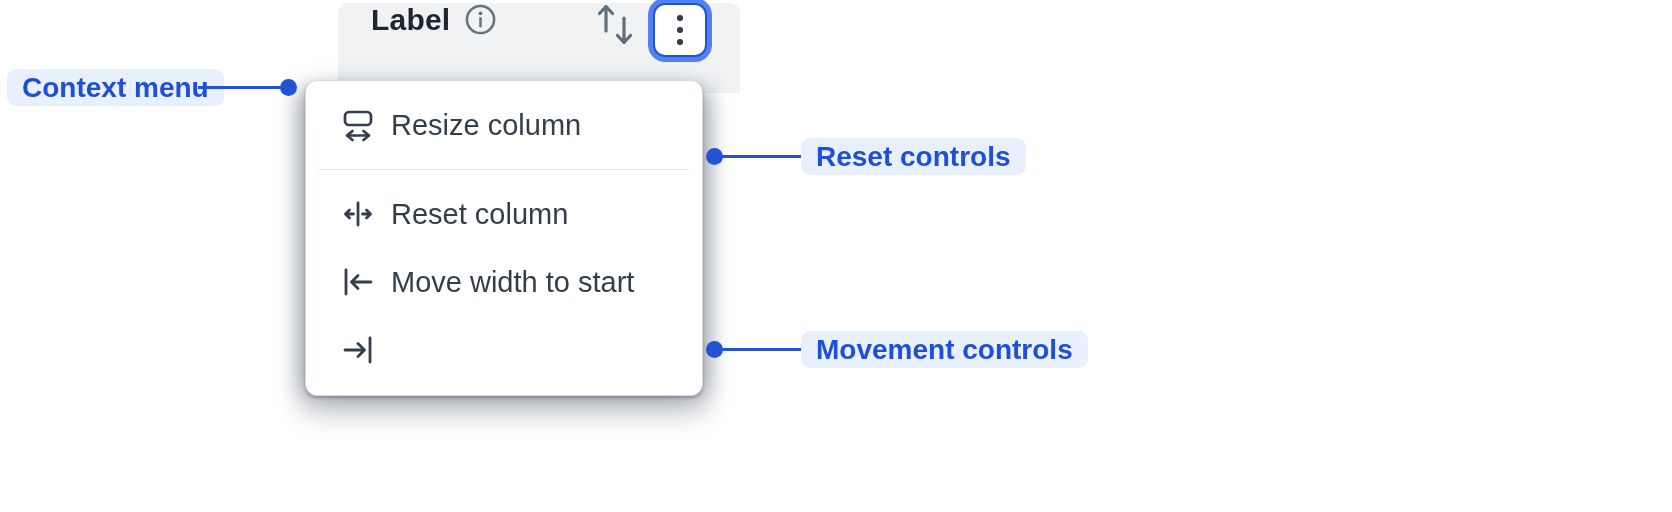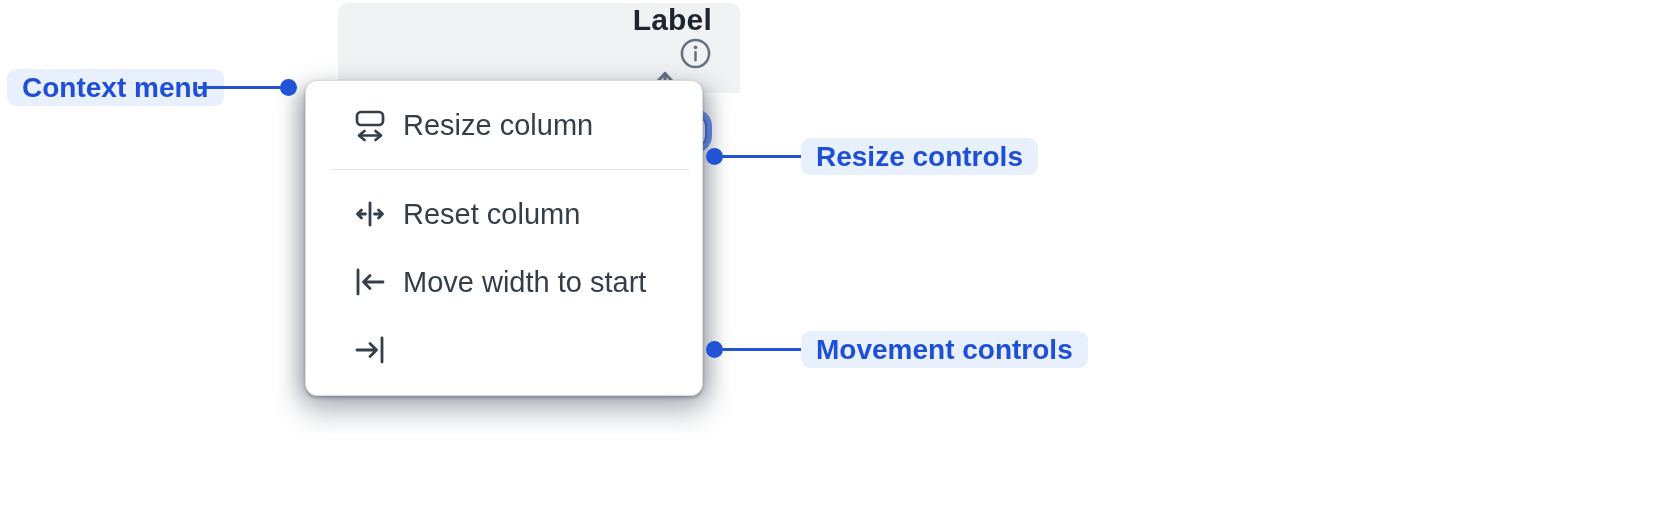--- a/index.html
+++ b/index.html
@@ -6,40 +6,40 @@
   html,body { background:#ffffff; }
   .canvas{
     position:relative; width:1672px; height:512px; overflow:hidden;
     font-family:"Liberation Sans", sans-serif; background:#ffffff;
   }
 
   
   .col-header{
     position:absolute; left:338px; top:3px; width:402px; height:90px;
     background:#f0f2f4; border-radius:10px 10px 0 0;
-    display:flex; align-items:flex-end; padding:0 28px 0 33px;flex-direction:column;
+    display:flex; align-items:flex-start; padding:0 28px 0 33px;
   }
   .col-header .hdr-label{
     font-size:30px; font-weight:700; color:#1d2531; letter-spacing:.2px;
   }
   .hdr-info{ margin-left:14px; display:flex; align-items:center; color:#67727f; }
   .hdr-sort{ margin-left:auto; margin-right:19px; display:flex; align-items:center; color:#626e7c; cursor:pointer; }
   .more-btn{
     width:54px; height:54px; background:#ffffff; border:2.5px solid #1f55d2;
     border-radius:12px; box-shadow:0 0 0 5px #5282f2;
     display:flex; flex-direction:column; align-items:center; justify-content:center;
     gap:6.5px; cursor:pointer; margin-right:5px;
   }
   .more-btn .dot{ width:5.5px; height:5.5px; border-radius:50%; background:#333d47; }
 
   
   .ctx-menu{
     position:absolute; left:305px; top:80px; width:398px;
     background:#ffffff; border:1.5px solid #d6dade; border-radius:12px;
-    padding:10px 0 11px 12px;
+    padding:10px 0 11px 0;
     box-shadow:0 2px 3px rgba(96,104,116,.5),
                0 12px 26px 5px rgba(96,104,116,.42),
                -13px 4px 18px -8px rgba(96,104,116,.38),
                13px 4px 18px -8px rgba(96,104,116,.38);
   }
   .menu-item{
     height:68px; display:flex; align-items:center; gap:16px;
     padding:0 16px 0 35px; background:transparent; border:none; width:100%;
     cursor:pointer; text-align:left;
   }
@@ -144,19 +144,19 @@
       </span>
     </button>
   </div>
 
   <div class="pill anno-context-pill">Context menu</div>
   <div class="callout-line anno-context-line"></div>
   <div class="callout-dot anno-context-dot"></div>
 
   <div class="callout-dot anno-resize-dot"></div>
   <div class="callout-line anno-resize-line"></div>
-  <div class="pill anno-resize-pill">Resize controls</div>
+  <div class="pill anno-resize-pill">Reset controls</div>
 
   <div class="callout-dot anno-move-dot"></div>
   <div class="callout-line anno-move-line"></div>
   <div class="pill anno-move-pill">Movement controls</div>
 
 </div>
 
 </body></html>

